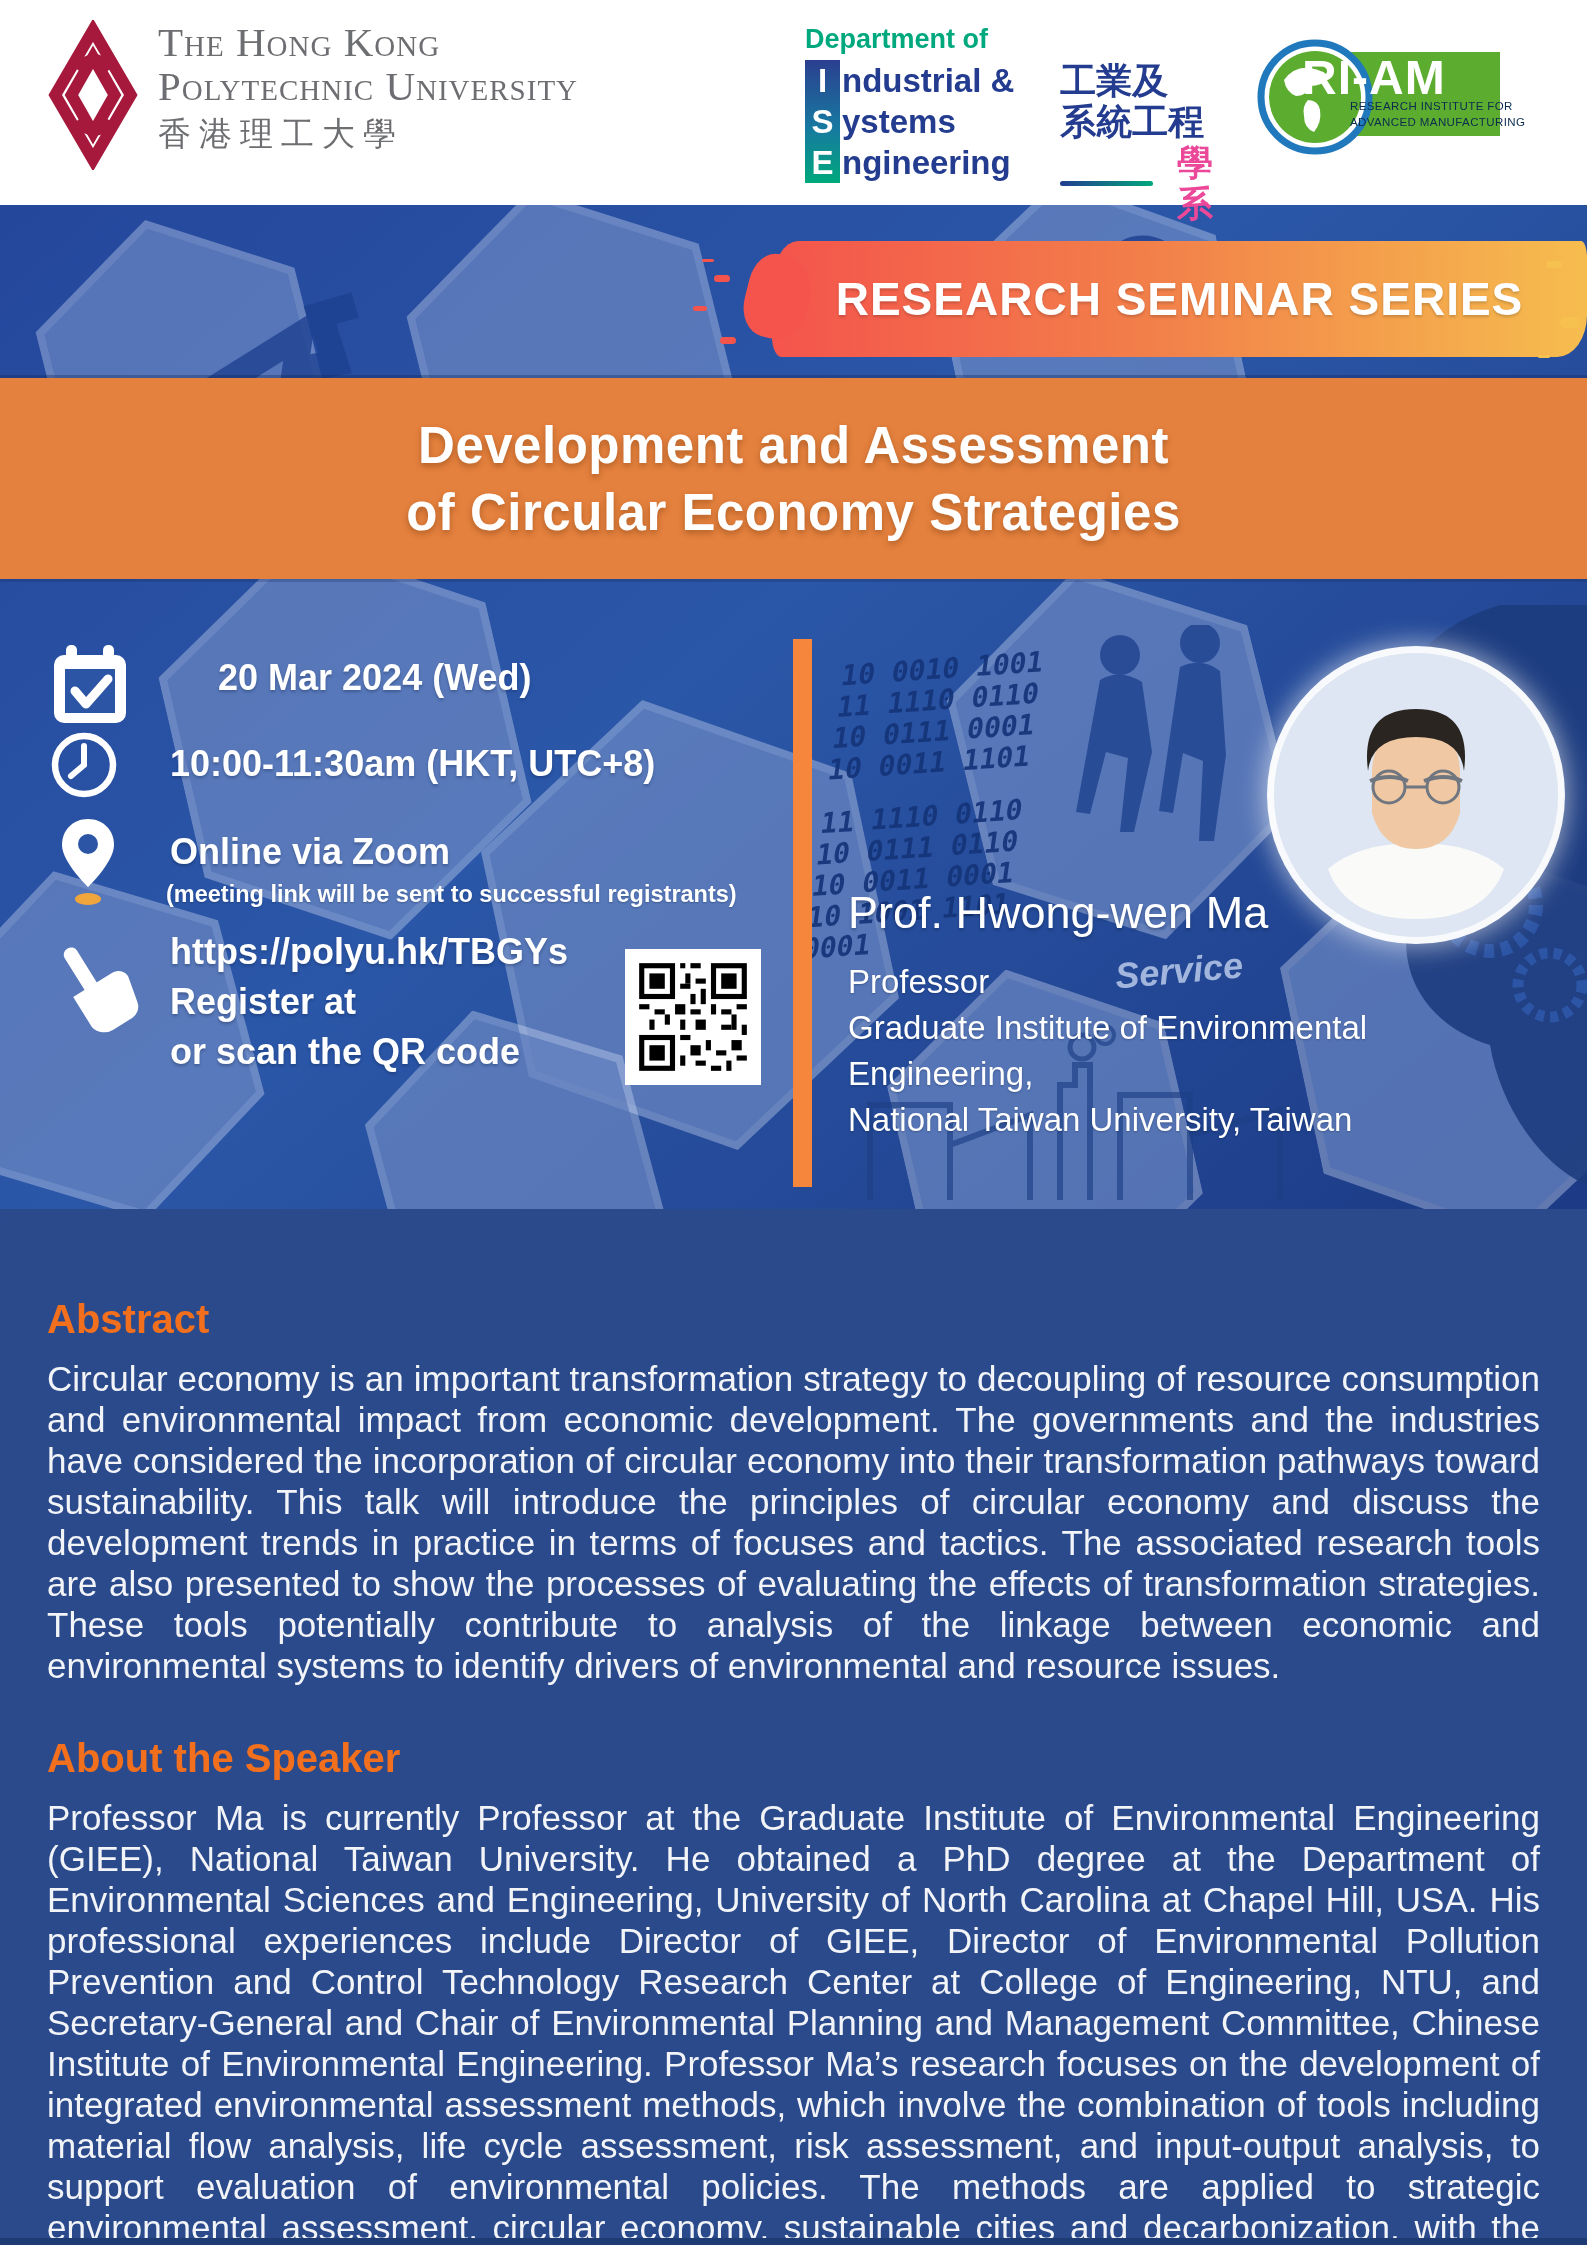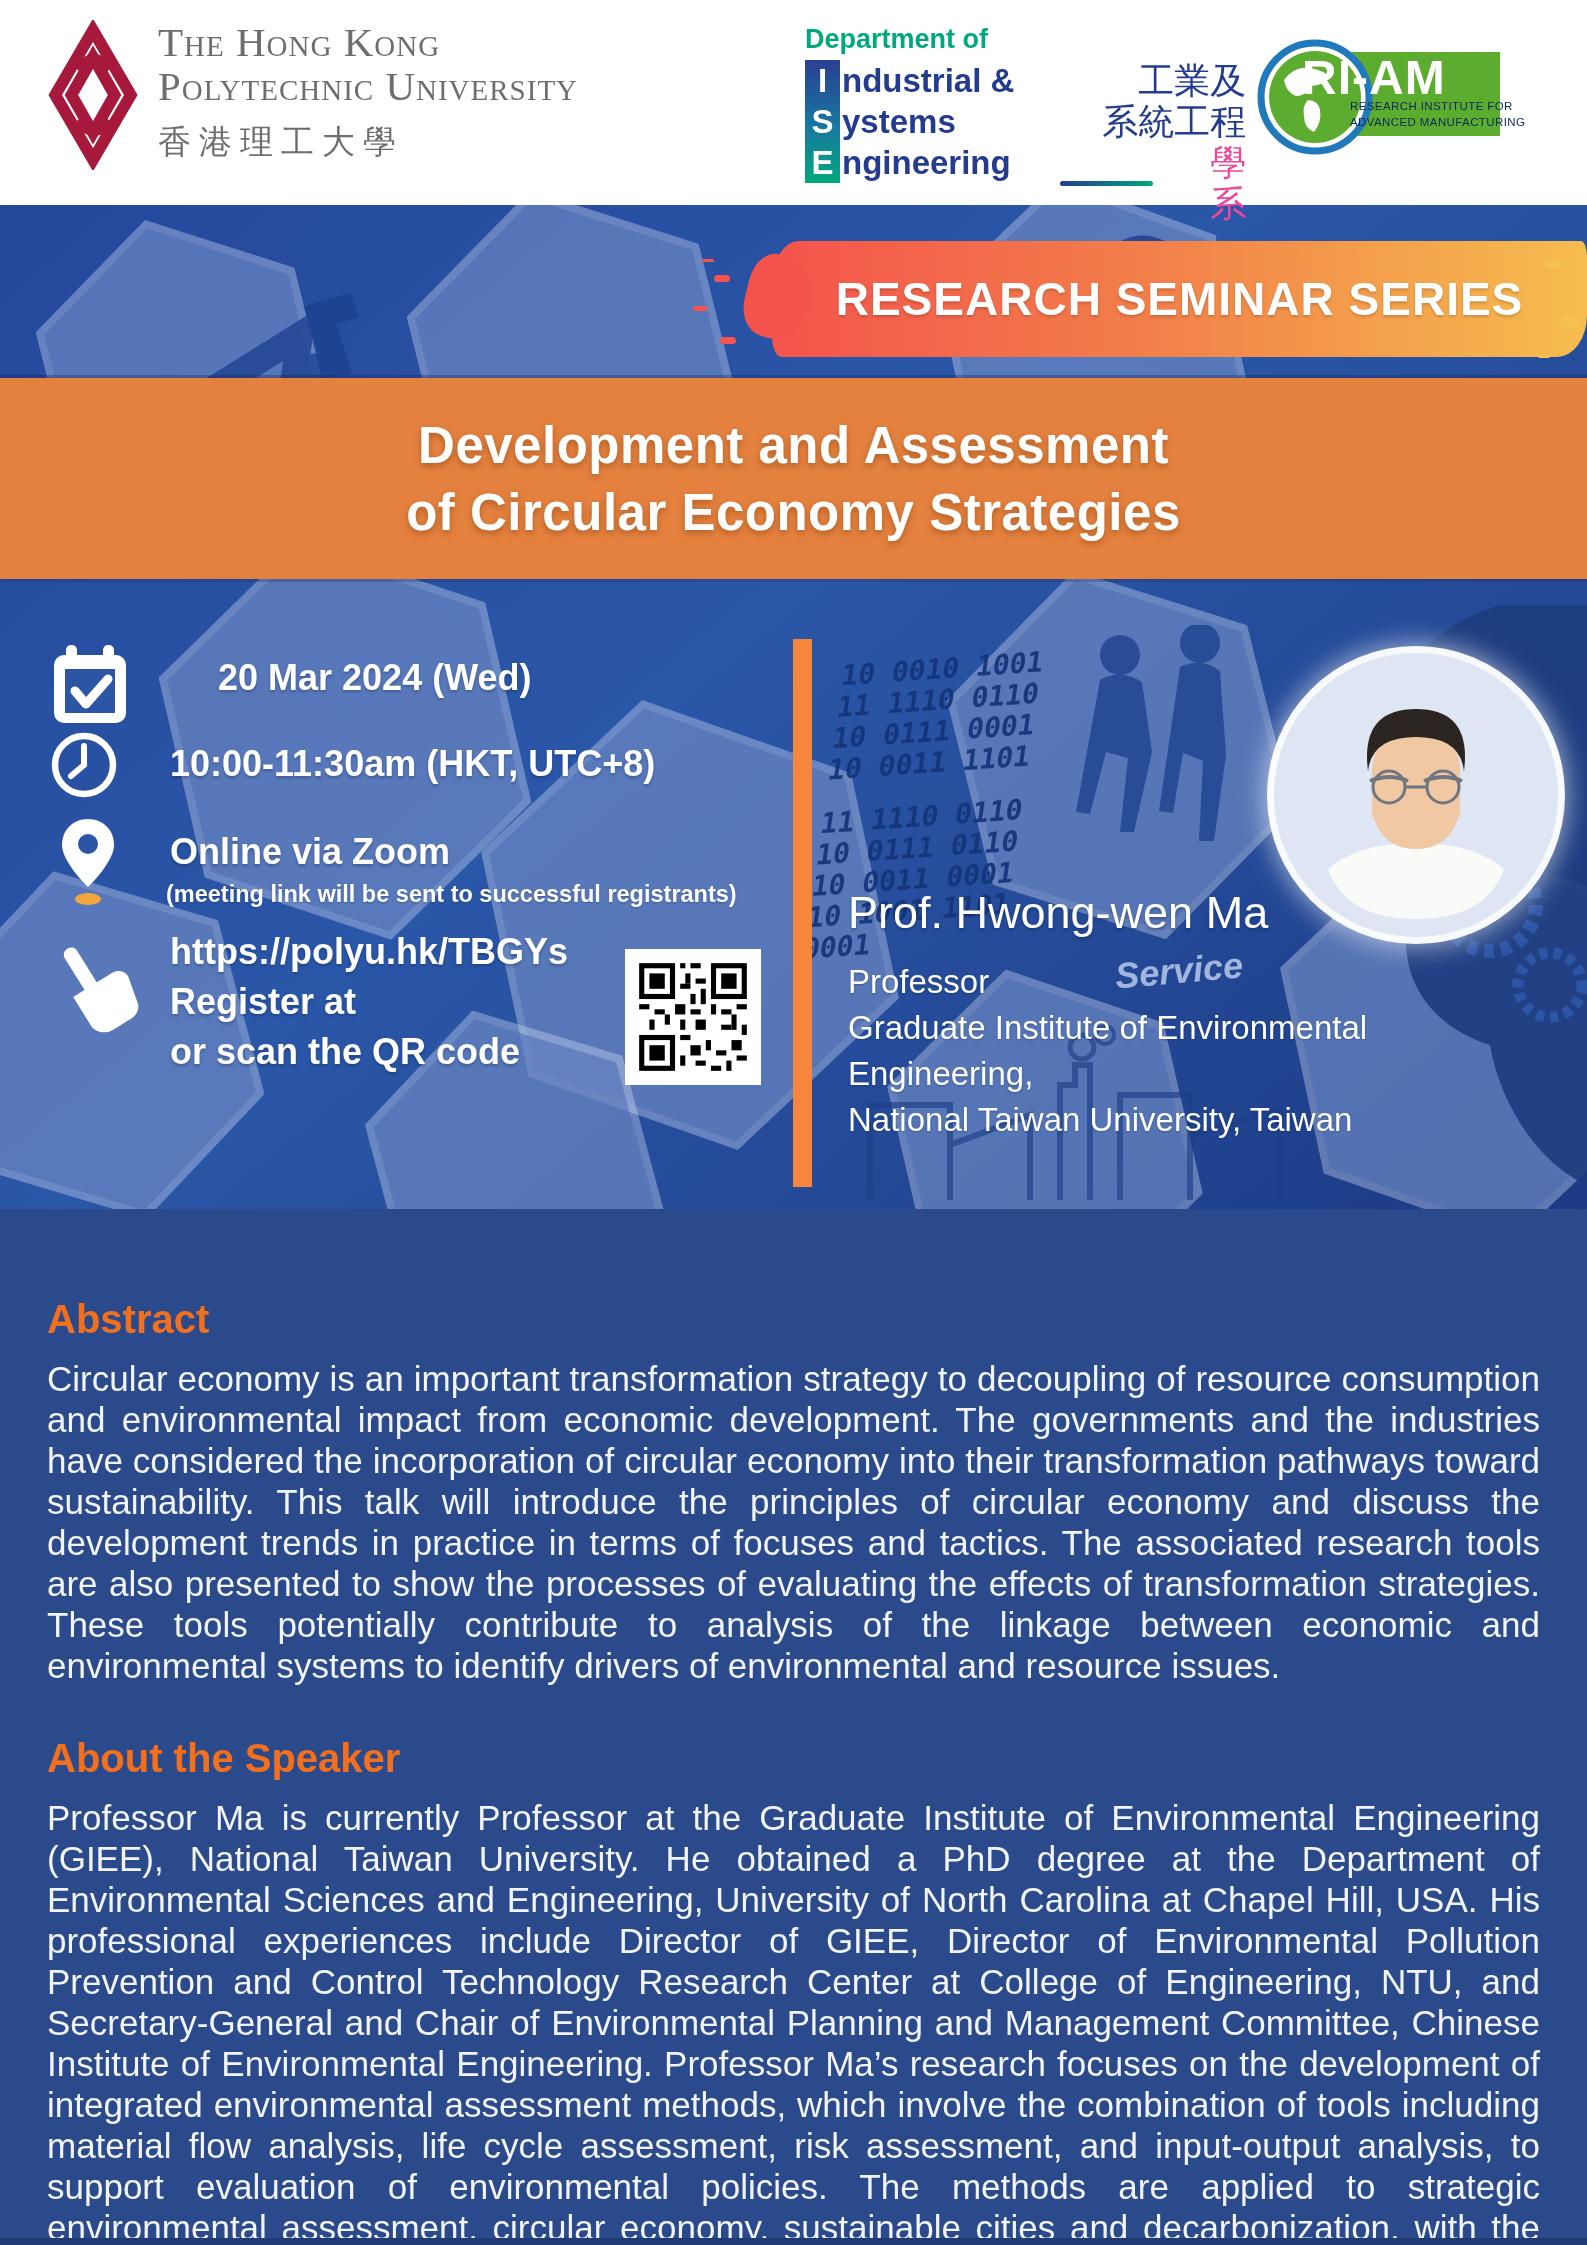--- a/index.html
+++ b/index.html
@@ -5,30 +5,30 @@
   html,body{margin:0;padding:0;background:#13295c;}
   .poster{position:relative;width:1587px;height:2245px;overflow:hidden;
     font-family:"Liberation Sans",sans-serif;background:#2A4A8C;}
 
   
   .topbar{position:absolute;left:0;top:0;width:1587px;height:205px;background:#ffffff;z-index:10;}
   .polyu{position:absolute;left:48px;top:20px;display:flex;gap:20px;align-items:flex-start;}
   .polyu-mark{width:90px;height:150px;}
   .polyu-text{font-family:"Liberation Serif",serif;color:#6d6e71;}
   .polyu-en{font-variant:small-caps;font-size:41px;line-height:44px;letter-spacing:1px;}
-  .polyu-cn{font-size:33px;letter-spacing:8px;margin-top:12px;}
+  .polyu-cn{font-size:33px;letter-spacing:8px;margin-top:4px;}
 
   .ise{position:absolute;left:805px;top:24px;}
   .ise-dept{color:#00A87E;font-weight:bold;font-size:27px;margin-bottom:5px;}
   .ise-body{display:flex;align-items:flex-start;}
   .ise-col{display:flex;flex-direction:column;width:35px;
     background:linear-gradient(180deg,#2B3F90 0%,#1779A0 55%,#00A87C 100%);}
   .ise-init{height:41px;color:#fff;font-weight:bold;font-size:33px;text-align:center;line-height:41px;}
   .ise-words .w{height:41px;font-size:33px;font-weight:bold;color:#233C8F;line-height:41px;padding-left:2px;white-space:nowrap;}
-  .ise-cn{margin-left:46px;width:186px;text-align:right;font-weight:normal;font-size:36px;color:#233C8F;line-height:41px;}
+  .ise-cn{margin-left:46px;width:186px;text-align:left;font-weight:bold;font-size:36px;color:#233C8F;line-height:41px;}
   .cn3{color:#ec4899;display:flex;align-items:center;justify-content:flex-end;gap:24px;}
   .cn-line{width:96px;height:5px;border-radius:3px;background:linear-gradient(90deg,#233C8F,#00A87C);}
 
   .riam{position:absolute;left:1256px;top:34px;width:250px;height:132px;}
   .riam-box{position:absolute;left:56px;top:18px;width:188px;height:84px;background:#5CAD2F;z-index:1;}
   .riam-globe{position:absolute;left:0;top:4px;width:118px;height:118px;z-index:2;}
   .riam-abbr{position:absolute;left:46px;top:16px;z-index:3;color:#fff;font-weight:bold;font-size:48px;letter-spacing:1px;}
   .riam-sub{position:absolute;left:94px;z-index:3;color:#0B2B4E;font-weight:normal;font-size:11.5px;letter-spacing:.4px;white-space:nowrap;}
   .riam-sub1{top:66px;}.riam-sub2{top:82px;}
 

